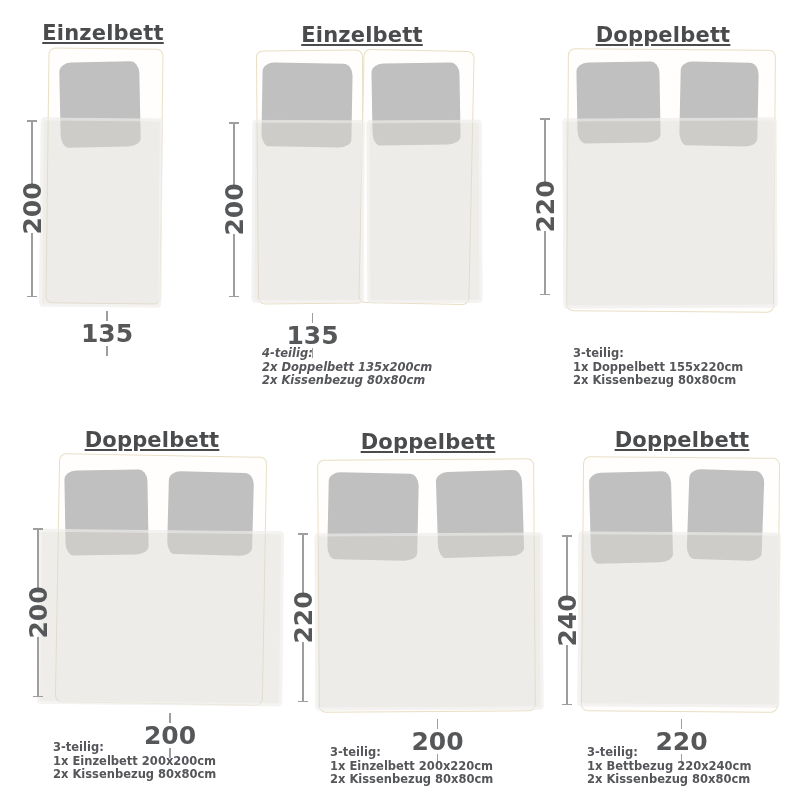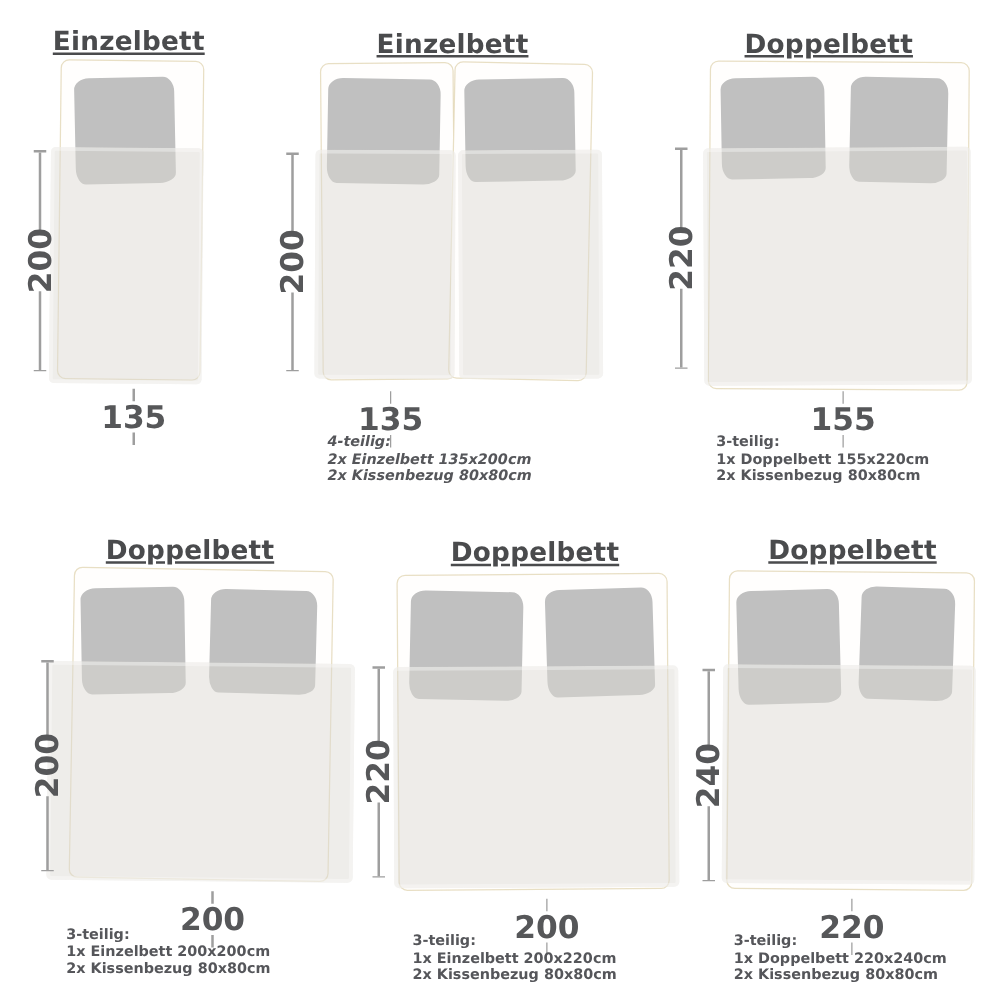--- a/index.html
+++ b/index.html
@@ -132,45 +132,38 @@
     </div>
     <div class="hdim h2">
       <span class="capv"></span>
       <span class="hline"></span>
       <span class="hlabel">135</span>
       <span class="hline"></span>
       <span class="capv"></span>
     </div>
     <div class="caption c2">
       <div>4-teilig:</div>
-      <div>2x Einzelbett 135x200cm</div>
+      <div>2x Doppelbett 135x200cm</div>
       <div>2x Kissenbezug 80x80cm</div>
     </div>
   </section>
 
   <section class="panel">
     <h2 class="title t3">Doppelbett</h2>
     <div class="frame f3"></div>
     <div class="pillow pl3a"></div>
     <div class="pillow pl3b"></div>
     <div class="duvet d3"></div>
     <div class="vdim v3">
       <span class="cap"></span>
       <span class="vline"></span>
       <span class="vlabel">220</span>
       <span class="vline"></span>
       <span class="cap"></span>
     </div>
-    <div class="hdim h3">
-      <span class="capv"></span>
-      <span class="hline"></span>
-      <span class="hlabel">155</span>
-      <span class="hline"></span>
-      <span class="capv"></span>
-    </div>
     <div class="caption c3">
       <div>3-teilig:</div>
       <div>1x Doppelbett 155x220cm</div>
       <div>2x Kissenbezug 80x80cm</div>
     </div>
   </section>
 
   <section class="panel">
     <h2 class="title t4">Doppelbett</h2>
     <div class="frame f4"></div>
@@ -240,18 +233,18 @@
     </div>
     <div class="hdim h6">
       <span class="capv"></span>
       <span class="hline"></span>
       <span class="hlabel">220</span>
       <span class="hline"></span>
       <span class="capv"></span>
     </div>
     <div class="caption c6">
       <div>3-teilig:</div>
-      <div>1x Doppelbett 220x240cm</div>
+      <div>1x Bettbezug 220x240cm</div>
       <div>2x Kissenbezug 80x80cm</div>
     </div>
   </section>
 
 </div>
 
 </body></html>

